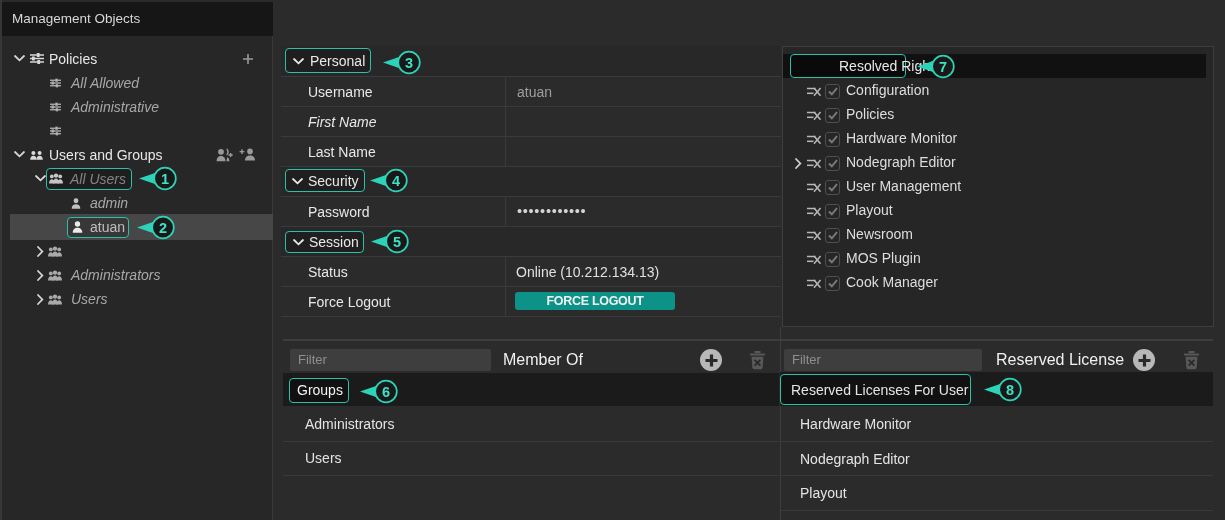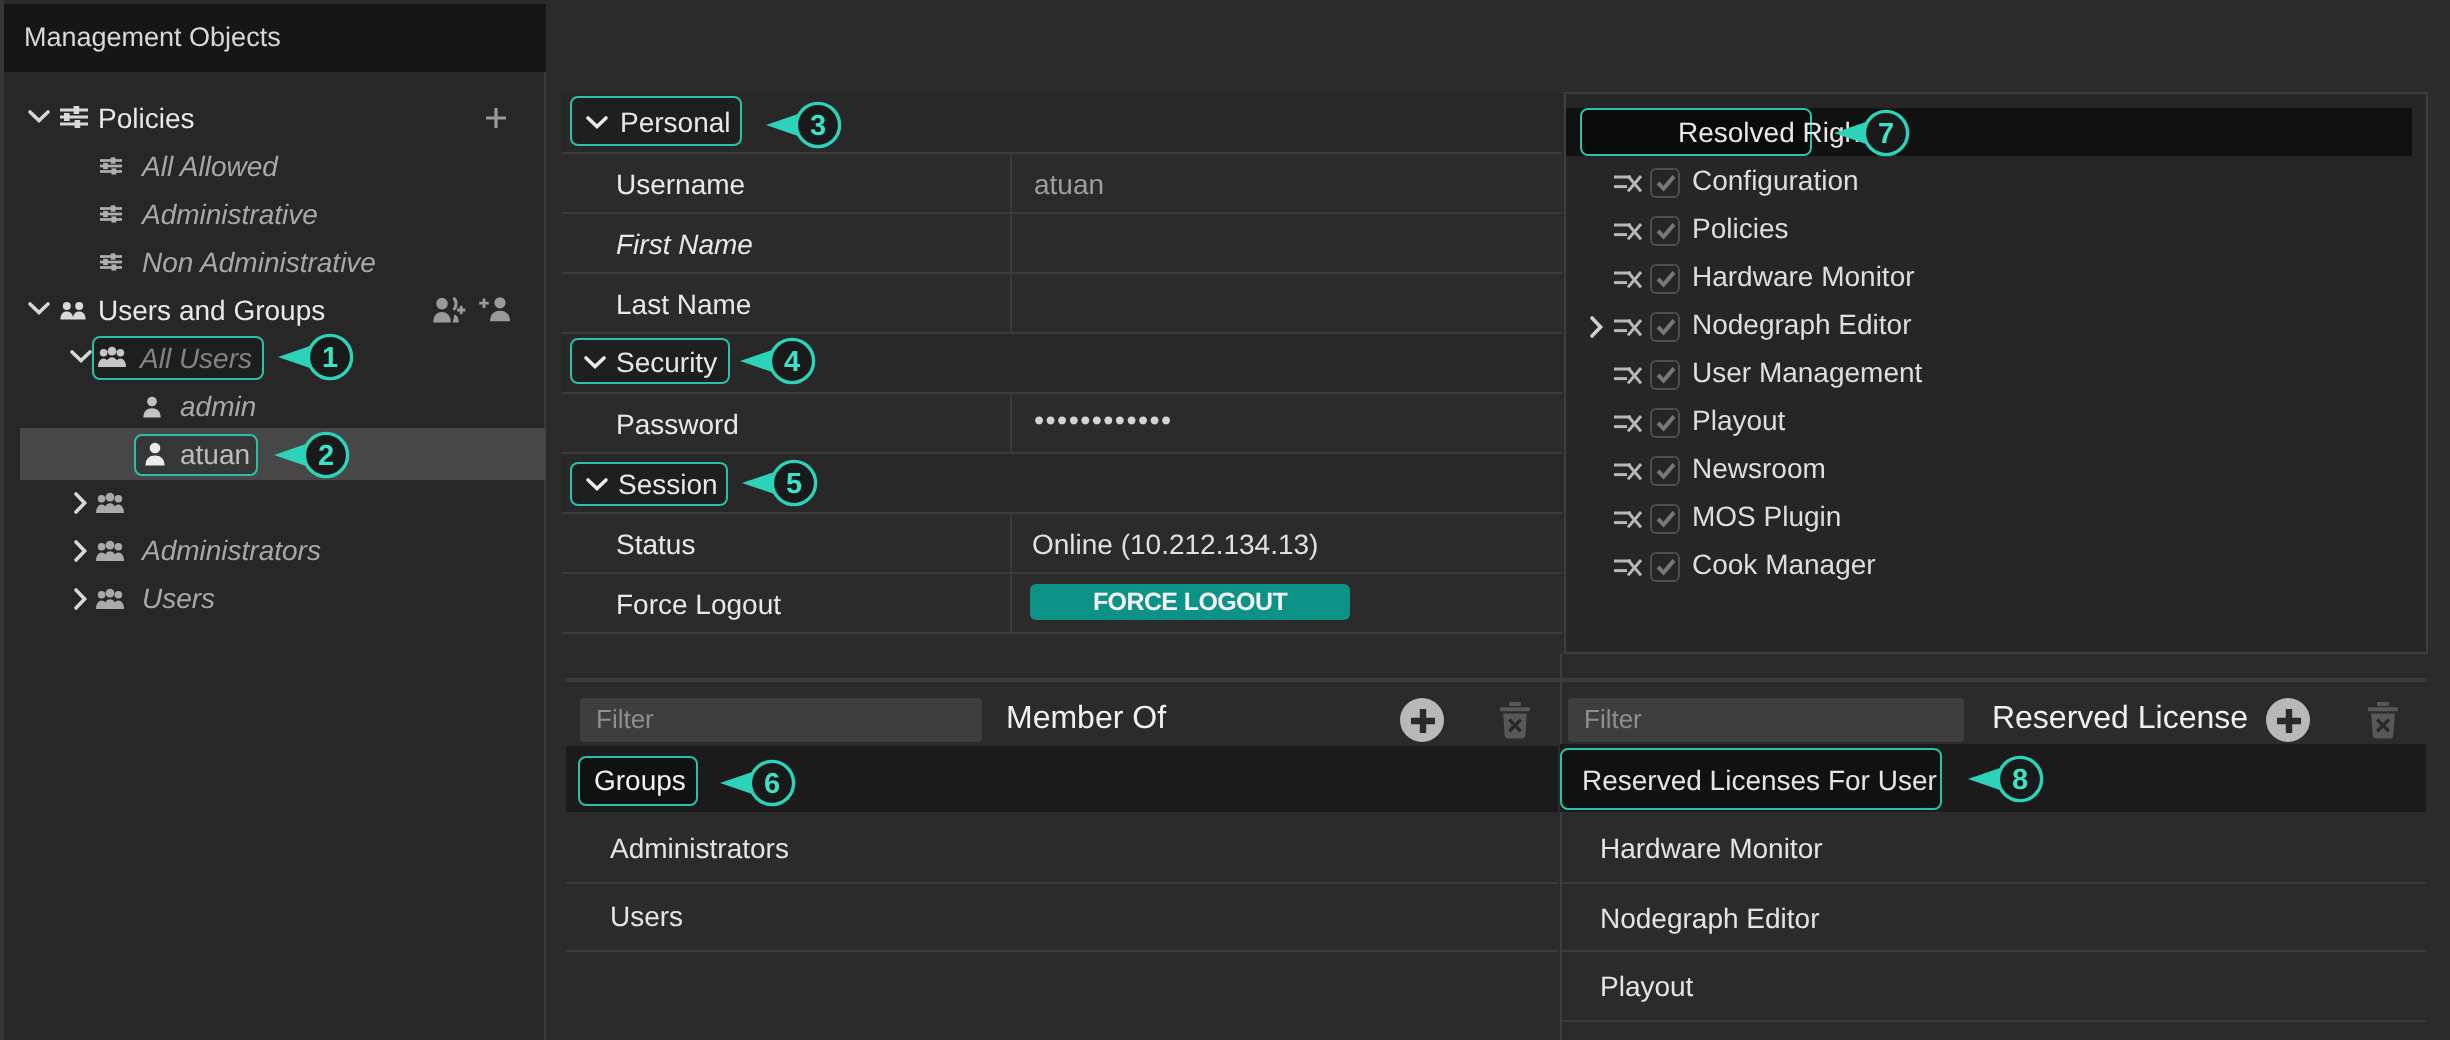--- a/index.html
+++ b/index.html
@@ -24,21 +24,20 @@
   <div class="abs hdr" style="left:0;top:2px;width:273px;height:34px;line-height:33px;padding-left:12px;">Management Objects</div>
 
   <div class="abs" style="left:0;top:36px;width:273px;height:484px;background:#272727;border-right:1px solid #393939;"></div>
   <div class="abs" style="left:0;top:0;width:1.5px;height:520px;background:#363636;z-index:5;"></div>
 
   <div class="abs" style="left:10px;top:214px;width:263px;height:26px;background:#474747;"></div>
 
   <div class="trow" style="left:49px;top:47px;">Policies</div>
   <div class="trow ital" style="left:71px;top:71px;">All Allowed</div>
   <div class="trow ital" style="left:71px;top:95px;">Administrative</div>
-  <div class="trow ital" style="left:71px;top:119px;">Non Administrative</div>
   <div class="trow" style="left:49px;top:143px;">Users and Groups</div>
   <div class="trow ital" style="left:70px;top:167px;">All Users</div>
   <div class="trow ital" style="left:90px;top:191px;">admin</div>
   <div class="trow" style="left:90px;top:215px;color:#f1f1f1;">atuan</div>
   <div class="trow ital" style="left:71px;top:263px;">Administrators</div>
   <div class="trow ital" style="left:71px;top:287px;">Users</div>
 
   <div class="tbox" style="left:46px;top:167.5px;width:86px;height:22.5px;"></div>
   <div class="tbox" style="left:66.5px;top:216.5px;width:62.5px;height:21px;"></div>
 

